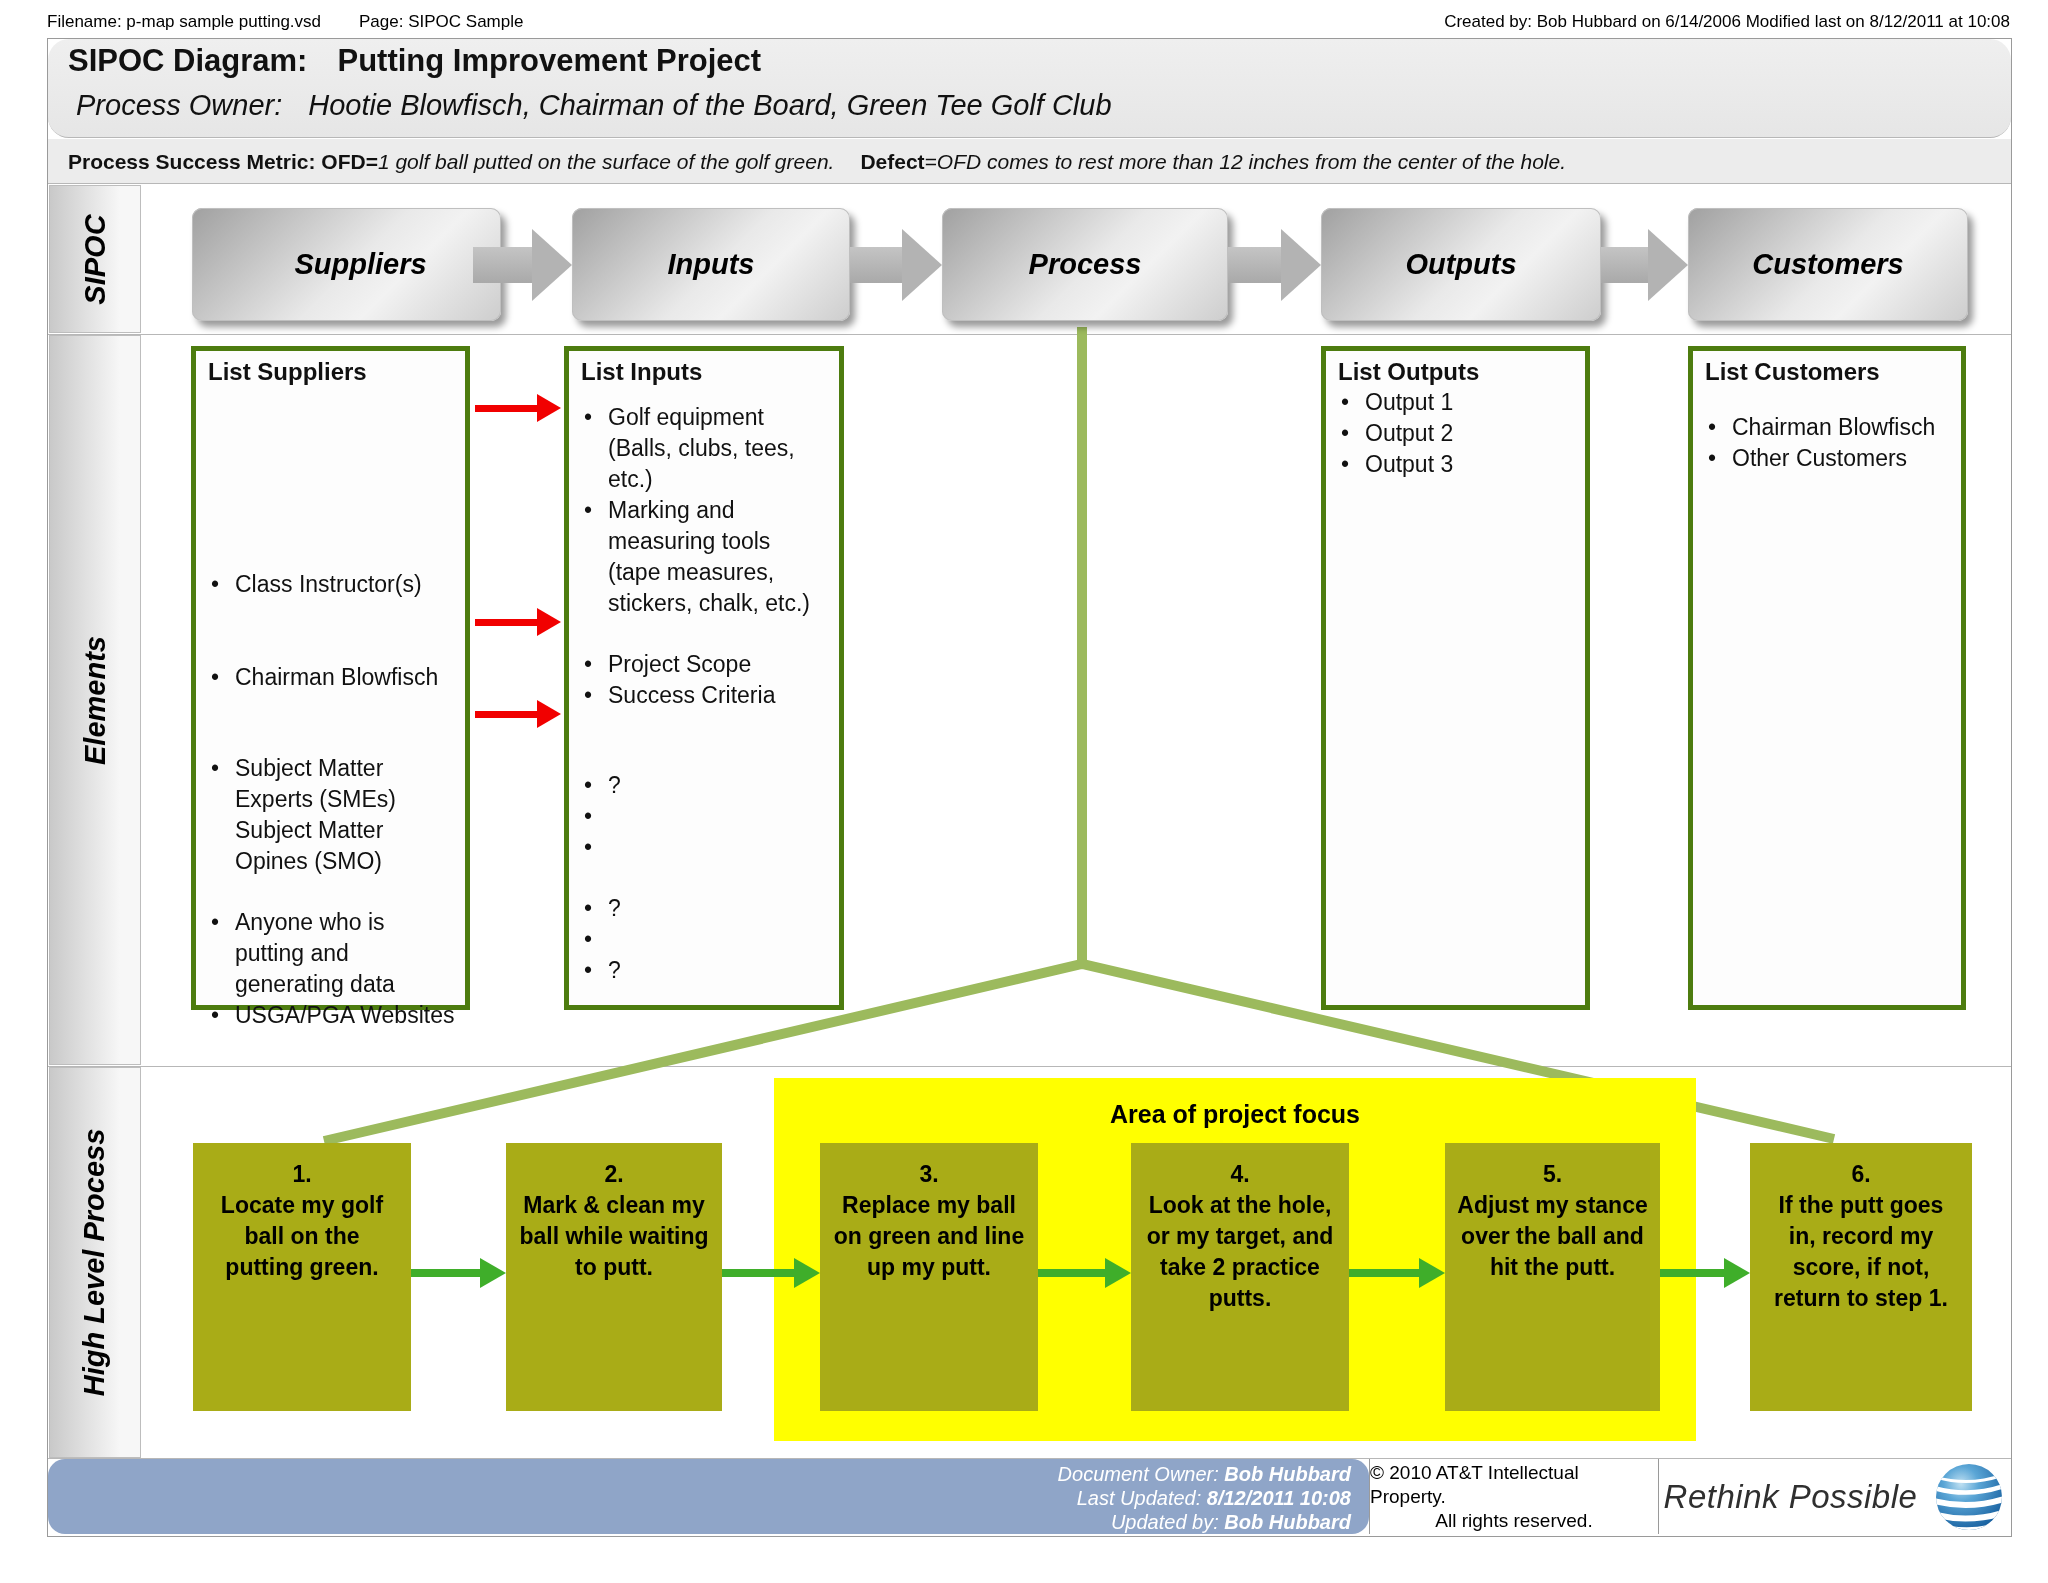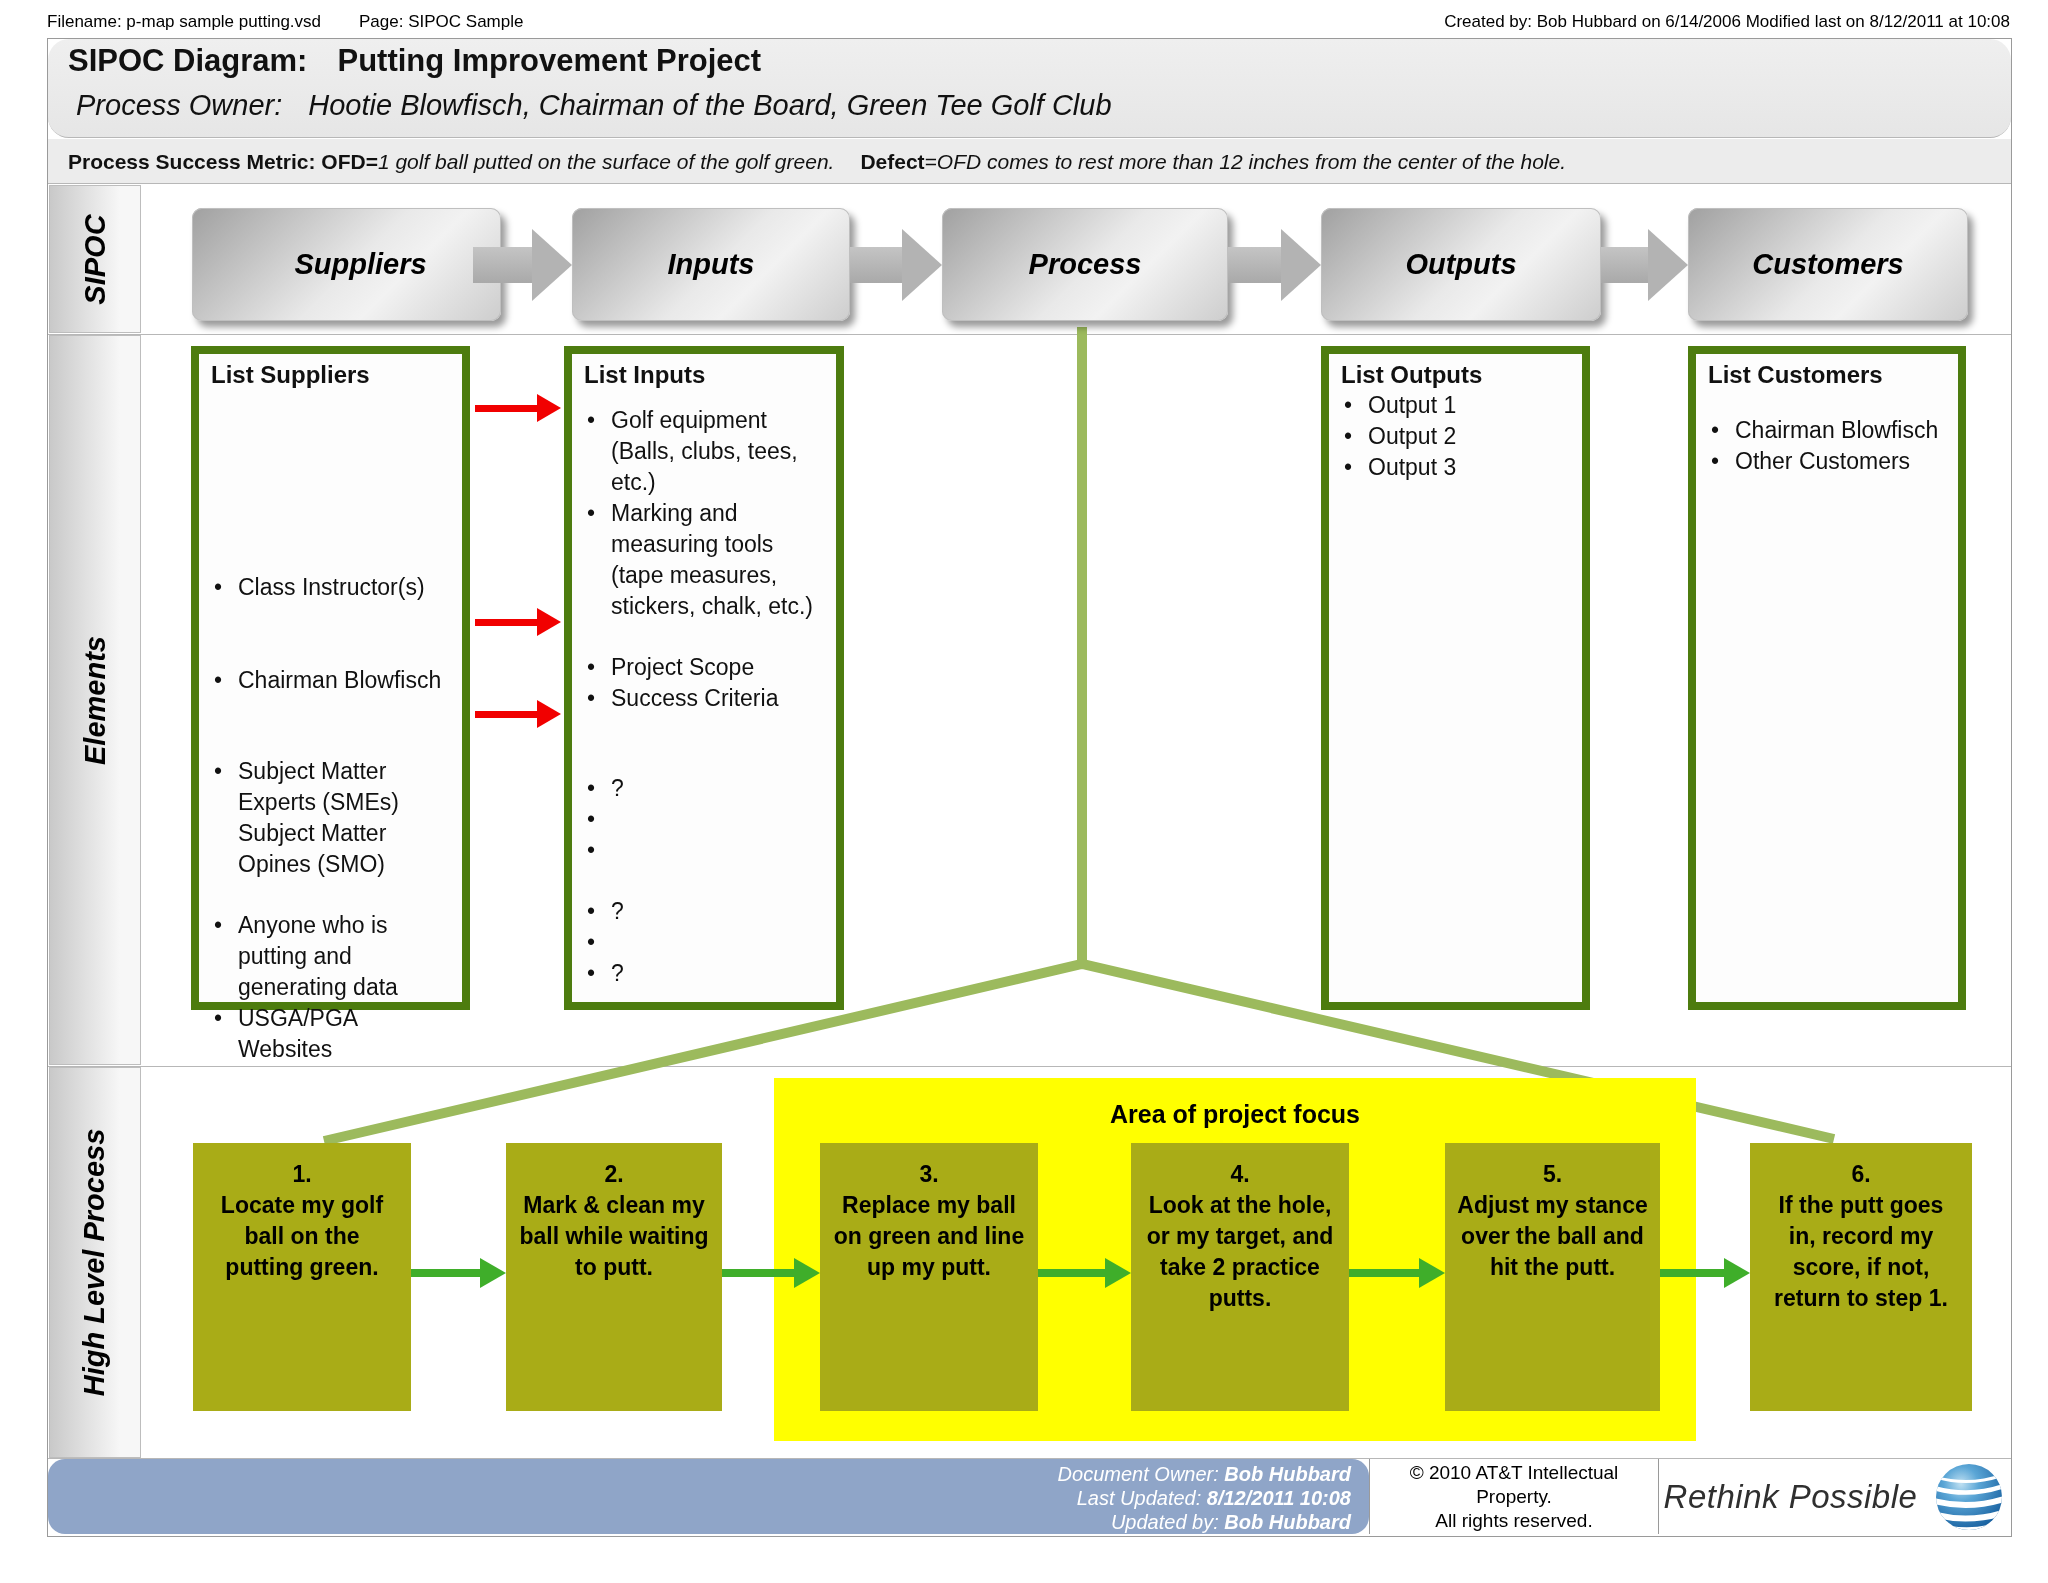--- a/index.html
+++ b/index.html
@@ -39,21 +39,21 @@
   .hbox{position:absolute;top:169px;height:113px;border-radius:10px;
     background:linear-gradient(135deg,#a0a0a0 0%,#e9e9e9 52%,#f2f2f2 66%,#cdcdcd 100%);
     box-shadow:5px 6px 7px rgba(0,0,0,.40), inset 0 0 0 1px #bfbfbf;
     display:flex;align-items:center;justify-content:center;}
   .hbox span{font-size:29px;font-weight:700;font-style:italic;color:#000;}
   .garrow{position:absolute;top:190px;height:72px;}
   .garrow .bar{position:absolute;left:0;top:18px;height:36px;background:linear-gradient(180deg,#c4c4c4,#a9a9a9);}
   .garrow .head{position:absolute;top:0;width:0;height:0;border-top:36px solid transparent;border-bottom:36px solid transparent;border-left:40px solid #b3b3b3;}
 
   
-  .ebox{position:absolute;top:307px;height:664px;border:8px solid #4d7c0f;background:#fdfdfd;box-sizing:border-box;padding:6px 10px 0 12px;}
+  .ebox{position:absolute;top:307px;height:664px;border:5px solid #4d7c0f;background:#fdfdfd;box-sizing:border-box;padding:6px 10px 0 12px;}
   .ebox h3{margin:0;font-size:24px;font-weight:700;line-height:30px;}
   .group{margin:0;}
   .li{position:relative;padding-left:27px;font-size:23px;line-height:31px;min-height:31px;}
   .li::before{content:"•";position:absolute;left:3px;}
   .col-suppliers .group:nth-child(1){margin-top:5px;}
   .col-suppliers .group:nth-child(2){margin-top:182px;}
   .col-suppliers .group:nth-child(3){margin-top:62px;}
   .col-suppliers .group:nth-child(4){margin-top:60px;}
   .col-suppliers .group:nth-child(5){margin-top:30px;}
   .col-inputs .group:nth-child(1){margin-top:5px;}
@@ -79,21 +79,21 @@
   .step{position:absolute;top:1104px;height:268px;background:#a9ac17;box-sizing:border-box;padding:16px 12px 0 12px;text-align:center;font-weight:700;font-size:23px;line-height:31px;color:#000;}
   .step .num{display:block;}
   .sarrow{position:absolute;top:1219px;height:30px;}
   .sarrow .bar{position:absolute;left:0;top:11px;height:8px;background:#3fae2a;}
   .sarrow .head{position:absolute;top:0;width:0;height:0;border-top:15px solid transparent;border-bottom:15px solid transparent;border-left:26px solid #3fae2a;}
 
   
   .f-blue{position:absolute;left:0;top:1420px;width:1321px;height:75px;background:#8fa5c8;text-align:right;box-sizing:border-box;padding:3px 18px 0 0;border-radius:17px;}
   .f-blue .fl{font-size:20px;line-height:24px;color:#fff;font-style:italic;}
   .f-blue .fl b{font-weight:700;}
-  .f-copy{position:absolute;left:1321px;top:1420px;width:290px;height:75px;background:#fff;border-left:1px solid #9a9a9a;border-right:1px solid #9a9a9a;box-sizing:border-box;display:flex;flex-direction:column;align-items:center;justify-content:center;font-size:19px;line-height:24px;text-align:center;color:#000;}
+  .f-copy{position:absolute;left:1321px;top:1420px;width:290px;height:75px;background:#fff;border-left:1px solid #9a9a9a;border-right:1px solid #9a9a9a;box-sizing:border-box;display:flex;flex-direction:column;align-items:center;justify-content:center;font-size:19px;line-height:24px;text-align:left;color:#000;}
   .f-rethink{position:absolute;left:1611px;top:1420px;width:351px;height:75px;background:#fff;display:flex;align-items:center;justify-content:center;gap:16px;}
   .f-rethink .tag{font-size:33px;font-style:italic;color:#2f2f2f;letter-spacing:.5px;white-space:nowrap;}
 </style>
 </head>
 <body>
 
 <div class="page">
 
   <div class="meta-left">
     <span>Filename: p-map sample putting.vsd</span><span>Page: SIPOC Sample</span>

